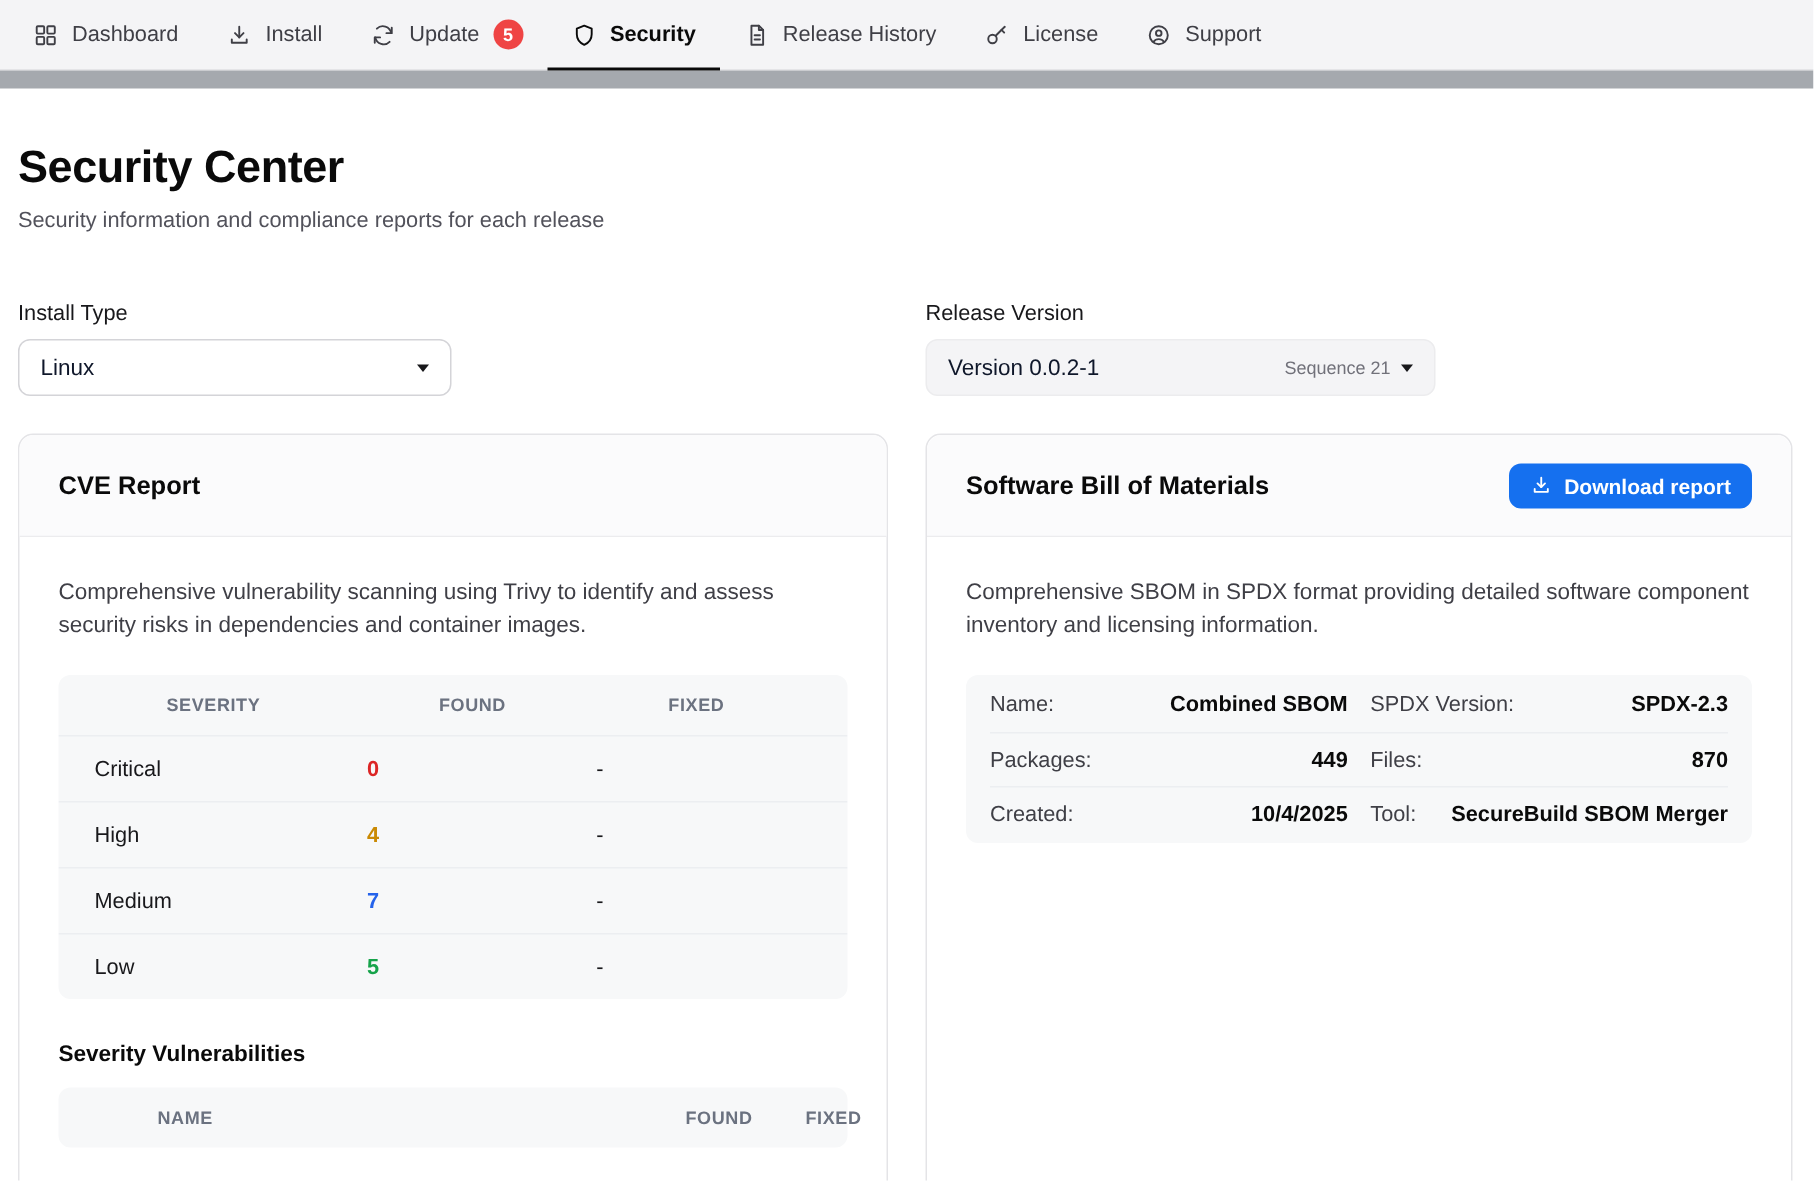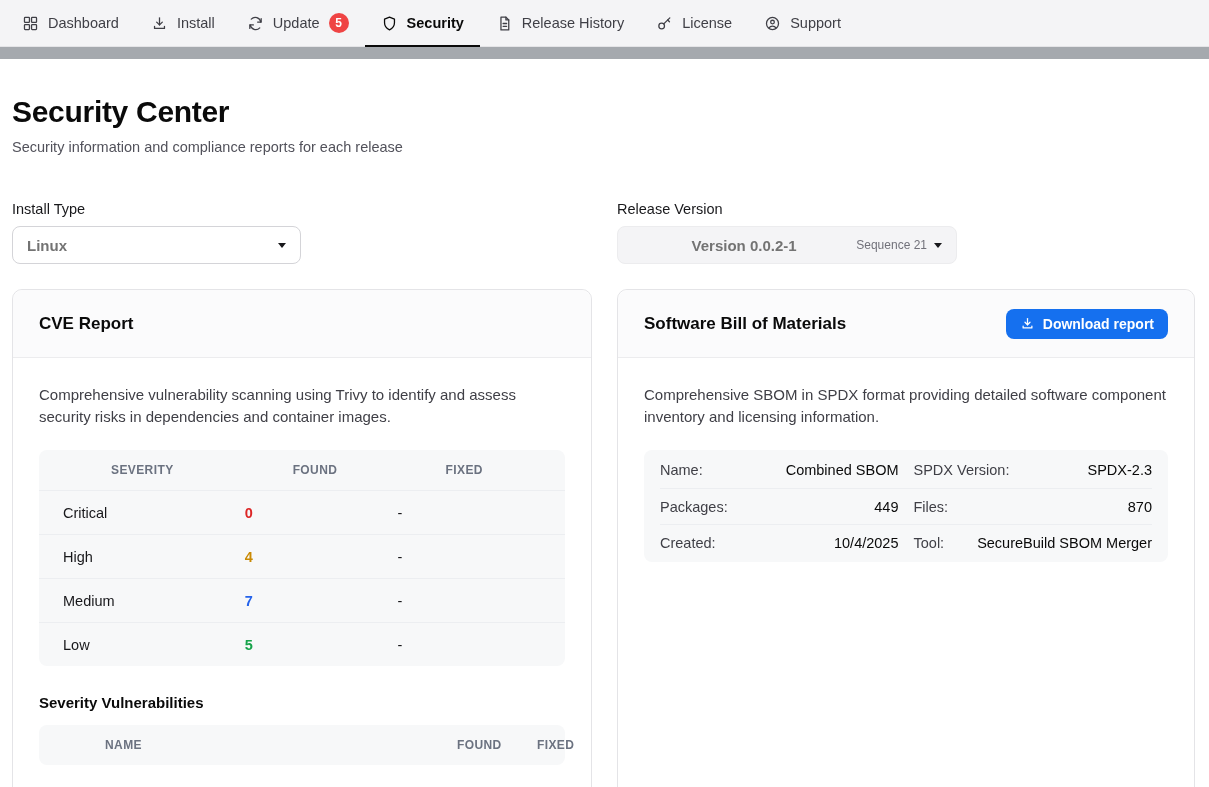--- a/index.html
+++ b/index.html
@@ -48,21 +48,21 @@
   .filters-row { display: flex; margin-top: 46px; }
   .col-left  { width: 580px; margin-right: 25px; }
   .col-right { width: 578px; }
   .filter-label { display: block; font-size: 14.5px; color: #18181b; }
   .select {
     margin-top: 9px; height: 38px; border-radius: 8px;
     display: flex; align-items: center; padding: 0 14px; cursor: pointer;
   }
   .select.white { width: 289px; background: #fff; border: 1px solid #d4d4d8; justify-content: space-between; }
   .select.gray  { width: 340px; background: #f4f4f6; border: 1px solid #ececee; }
-  .select .value { font-size: 15px; font-weight: 700; color: #737373; text-align: center; }
+  .select .value { font-size: 15px; font-weight: 400; color: #0f172a; }
   .select.gray .value { flex: 1; }
   .seq { font-size: 12px; color: #71717a; margin-right: 7px; }
   .caret {
     width: 0; height: 0; flex: none;
     border-left: 4px solid transparent; border-right: 4px solid transparent;
     border-top: 5px solid #18181b;
   }
 
   
   .cards-row { display: flex; align-items: stretch; margin-top: 25px; }
@@ -112,21 +112,21 @@
   }
   .btn-primary svg { width: 15px; height: 15px; display: block; }
 
   .details-table { margin-top: 22px; background: #f7f8f9; border-radius: 8px; padding: 2px 16px; }
   .detail-row { display: flex; align-items: center; height: 36px; }
   .detail-row + .detail-row { border-top: 1px solid #eceef1; }
   .detail-half { flex: 1; display: flex; align-items: center; justify-content: space-between; }
   .detail-half.first { padding-right: 10px; }
   .detail-half.second { padding-left: 5px; }
   .detail-label { font-size: 14.5px; color: #3f3f46; white-space: nowrap; }
-  .detail-value { font-size: 14.5px; font-weight: 400; color: #0a0a0a; white-space: nowrap; text-align: right; }
+  .detail-value { font-size: 14.5px; font-weight: 700; color: #0a0a0a; white-space: nowrap; text-align: right; }
 </style>
 </head>
 <body>
 
 <header class="nav">
 
   <div class="nav-item">
     <span class="nav-icon">
       <svg viewBox="0 0 24 24" fill="none" stroke="currentColor" stroke-width="1.8">
         <rect x="3.5" y="3.5" width="7" height="7" rx="1"></rect>

